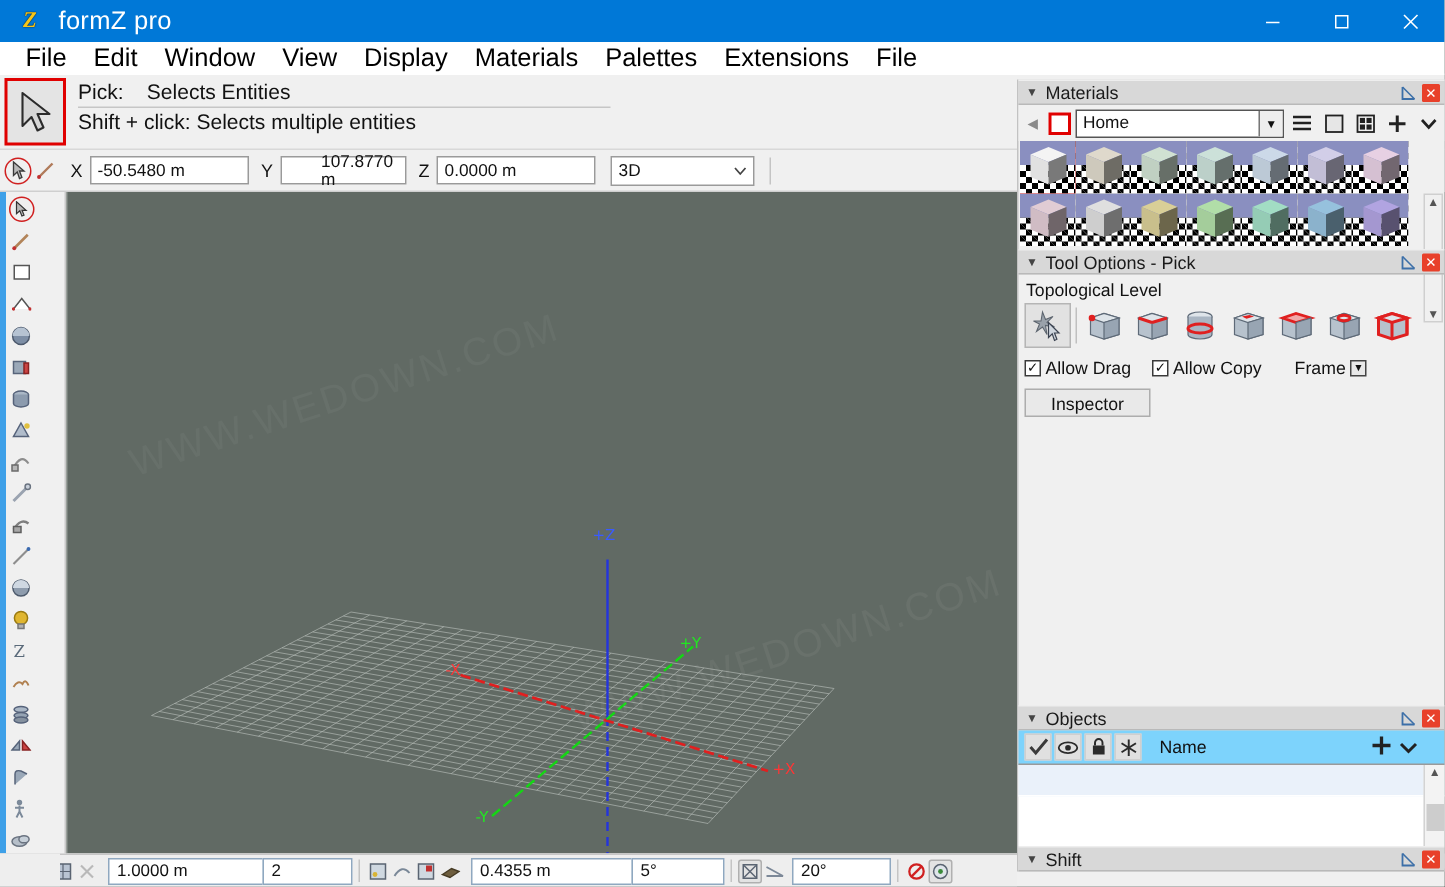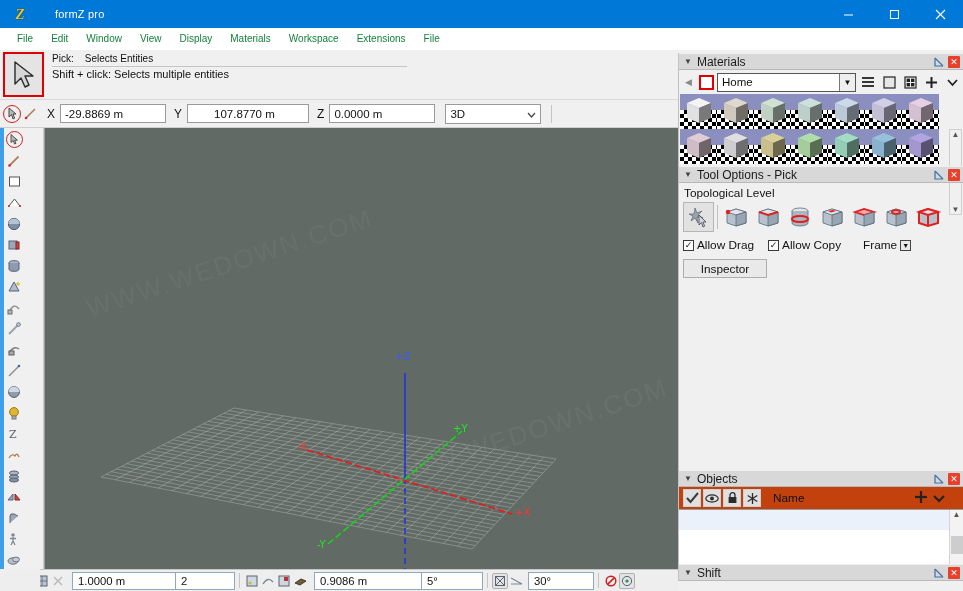--- a/index.html
+++ b/index.html
@@ -20,50 +20,50 @@
     height: 28px; background:#0078d7; color:#fff;
     display:flex; align-items:center; position:relative;
   }
   .tb-logo {
     width:22px;height:22px;margin-left:9px;margin-right:8px;
     display:flex;align-items:center;justify-content:center;
     font-weight:bold;font-size:15px;color:#f5c518;
     font-family:"Liberation Serif", serif; font-style:italic;
     text-shadow:0 0 1px #000;
   }
-  .tb-title { font-size:11px; letter-spacing:.2px;margin-left:16px; }
+  .tb-title { font-size:17px; letter-spacing:.2px; }
   .tb-btns { position:absolute; right:0; top:0; height:28px; display:flex; }
   .tb-btn {
     width:46px;height:28px;display:flex;align-items:center;justify-content:center;
     color:#fff;font-size:12px;
   }
   .tb-btn svg { display:block; }
 
   
   .menubar {
     height:22px; background:#fff; display:flex; align-items:center;
     padding-left:8px; border-bottom:1px solid #fff;
   }
-  .menu-item { padding:2px 9px; font-size:10px; color:#15803d; cursor:default; }
+  .menu-item { padding:2px 9px; font-size:17px; color:#000000; cursor:default; }
 
   
   .toprow {
     height:50px; background:#f0f0f0; display:flex; position:relative;
     border-bottom:1px solid #d8d8d8;
   }
   .tool-big {
     width:41px;height:45px;margin:2px 0 0 3px;
     border:2px solid #e00000;background:#e4e4e4;
     display:flex;align-items:center;justify-content:center;
   }
   .prompt-box { flex:1; padding-left:8px; padding-top:2px; overflow:hidden; }
-  .prompt-line1 { font-size:10px; padding:1px 0 2px 0; }
+  .prompt-line1 { font-size:14px; padding:1px 0 2px 0; }
   .prompt-sep { border-top:1px solid #c6c6c6; width:355px; }
   .prompt-line2 { font-size:11.6px; padding-top:2px; }
-  .prompt-line3 { font-size:11px; padding-top:1px; }
+  .prompt-line3 { font-size:14px; padding-top:1px; }
 
   .top-icons { width:280px; padding-top:1px; }
   .icon-row { display:flex; align-items:center; height:24px; gap:1px; }
   .ic {
     width:17px;height:18px;display:flex;align-items:center;justify-content:center;
     font-size:10px;color:#7a7a7a;
   }
   .ic.wide{width:20px;}
   .ic.on { background:#dcdcdc; border:1px solid #bdbdbd; border-radius:2px; }
   .icdiv { width:1px;height:14px;background:#c9c9c9;margin:0 3px; }
@@ -82,21 +82,21 @@
     padding-left:3px; border-bottom:1px solid #cfcfcf;
   }
   .cb-ic { width:18px;height:18px;display:flex;align-items:center;justify-content:center; }
   .cb-ic.sel { border:1px solid #d02020;border-radius:50%; }
   .cb-label { font-size:12px;margin:0 5px 0 8px; }
   .cb-input {
     height:19px;border:1px solid #9a9a9a;background:#fff;font-size:11.5px;
     padding:1px 4px; font-family:"Liberation Sans",sans-serif; color:#111;
     display:flex;align-items:center;
   }
-  .cb-input.x{width:106px;} .cb-input.y{width:122px;padding-left:26px;} .cb-input.z{width:106px;}
+  .cb-input.x{width:106px;} .cb-input.y{width:84px;padding-left:26px;} .cb-input.z{width:106px;}
   .cb-select{
     width:96px;height:20px;border:1px solid #9a9a9a;background:#fff;
     display:flex;align-items:center;justify-content:space-between;
     padding:0 4px;font-size:11.5px;margin-left:10px;
   }
   .cb-sep{width:1px;height:18px;background:#c4c4c4;margin-left:10px;}
 
   
   .main { display:flex; height:441px; }
   .leftstrip { width:4px;background:#3ea0e8;height:441px; }
@@ -174,21 +174,21 @@
   .frame-wrap{ margin-left:16px;display:flex;align-items:center;gap:3px; }
   .frame-btn{ width:11px;height:11px;border:1px solid #444;background:#e8e8e8;
               display:flex;align-items:center;justify-content:center;font-size:7px; }
   .insp-btn{
     margin-top:7px;width:84px;height:19px;border:1px solid #adadad;background:#e9e9e9;
     display:flex;align-items:center;justify-content:center;font-size:11.8px;
   }
 
   
   .obj-head{
-    height:23px;background:#c2410c;display:flex;align-items:center;padding-left:4px;
+    height:23px;background:#7dd3fc;display:flex;align-items:center;padding-left:4px;
     border-bottom:1px solid #9a9a9a;position:relative;
   }
   .obj-ic{ width:18px;height:18px;display:flex;align-items:center;justify-content:center;
            background:#e0e0e0;border:1px solid #cfcfcf;margin-right:2px;font-size:11px; }
   .obj-name{ font-size:11.8px;margin-left:10px; }
   .obj-right{ position:absolute;right:17px;top:3px;display:flex;gap:4px;align-items:center; }
   .obj-list{ height:54px;background:#fff;position:relative; }
   .obj-row{ height:21px;background:#eaf1fa;border-bottom:1px solid #fff; }
   .obj-sb{
     position:absolute;right:0;top:23px;width:14px;height:69px;background:#f3f3f3;
@@ -239,21 +239,21 @@
     </div>
   </div>
 
   <div class="menubar">
     <div class="menu-item">File</div>
     <div class="menu-item">Edit</div>
     <div class="menu-item">Window</div>
     <div class="menu-item">View</div>
     <div class="menu-item">Display</div>
     <div class="menu-item">Materials</div>
-    <div class="menu-item">Workspace</div>
+    <div class="menu-item">Palettes</div>
     <div class="menu-item">Extensions</div>
     <div class="menu-item">File</div>
   </div>
 
   <div class="toprow">
 
     <div class="tool-big">
       <svg width="24" height="30" viewBox="0 0 24 30">
         <polygon points="3,2 3,24 9,18 13,27 17,25 13,16 21,16" fill="#d6d6d6" stroke="#2b2b2b" stroke-width="1.4" stroke-linejoin="round"></polygon>
       </svg>
@@ -430,21 +430,21 @@
           <polygon points="2,1 2,10 4.5,7.6 6,12 7.6,11.2 6,7 9,7" fill="#b9b9b9" stroke="#3a3a3a" stroke-width="0.9"></polygon>
         </svg>
     </div>
     <div class="cb-ic">
       <svg width="13" height="13" viewBox="0 0 13 13">
           <line x1="2" y1="11" x2="11" y2="2" stroke="#b07b5a" stroke-width="1.6"></line>
           <circle cx="2" cy="11" r="1.3" fill="#c03030"></circle>
         </svg>
     </div>
     <div class="cb-label">X</div>
-    <div class="cb-input x">-29.8869 m</div>
+    <div class="cb-input x">-50.5480 m</div>
     <div class="cb-label">Y</div>
     <div class="cb-input y">107.8770 m</div>
     <div class="cb-label">Z</div>
     <div class="cb-input z">0.0000 m</div>
     <div class="cb-select">
       <span>3D</span>
       <span>
         <svg width="9" height="6" viewBox="0 0 9 6">
             <polyline points="1,1 4.5,5 8,1" fill="none" stroke="#444" stroke-width="1.2"></polyline>
           </svg>
@@ -1103,36 +1103,36 @@
       <svg width="12" height="12" viewBox="0 0 12 12">
           <rect x="1" y="1" width="10" height="10" fill="#cfd8e0" stroke="#5a6472"></rect>
           <rect x="6" y="2" width="4" height="4" fill="#c03030"></rect>
         </svg>
       </div>
     <div class="sb-ic">
       <svg width="13" height="10" viewBox="0 0 13 10">
           <polygon points="1,7 7,3 12,5 6,9" fill="#6e5e3e" stroke="#463b24"></polygon>
         </svg>
       </div>
-    <div class="sb-field" style="width:108px;margin-left:6px;">0.9086 m</div>
+    <div class="sb-field" style="width:108px;margin-left:6px;">0.4355 m</div>
     <div class="sb-field" style="width:62px;margin-left:-1px;">5°</div>
     <div class="sb-sep"></div>
     <div class="sb-ic framed">
       <svg width="12" height="12" viewBox="0 0 12 12">
           <rect x="1.5" y="1.5" width="9" height="9" fill="none" stroke="#5a6472"></rect>
           <line x1="2" y1="2" x2="10" y2="10" stroke="#5a6472"></line>
           <line x1="10" y1="2" x2="2" y2="10" stroke="#5a6472"></line>
         </svg>
       </div>
     <div class="sb-ic">
       <svg width="13" height="11" viewBox="0 0 13 11">
           <polyline points="1,9 12,9 1,3" fill="none" stroke="#7c8898" stroke-width="1.2"></polyline>
         </svg>
       </div>
-    <div class="sb-field" style="width:66px;margin-left:4px;">30°</div>
+    <div class="sb-field" style="width:66px;margin-left:4px;">20°</div>
     <div class="sb-sep"></div>
     <div class="sb-ic">
       <svg width="12" height="12" viewBox="0 0 12 12">
           <circle cx="6" cy="6" r="4.8" fill="none" stroke="#d02020" stroke-width="1.5"></circle>
           <line x1="2.6" y1="9.4" x2="9.4" y2="2.6" stroke="#d02020" stroke-width="1.5"></line>
         </svg>
       </div>
     <div class="sb-ic framed">
       <svg width="12" height="12" viewBox="0 0 12 12">
           <circle cx="6" cy="6" r="4.6" fill="#dfe5ea" stroke="#5a6472"></circle>

